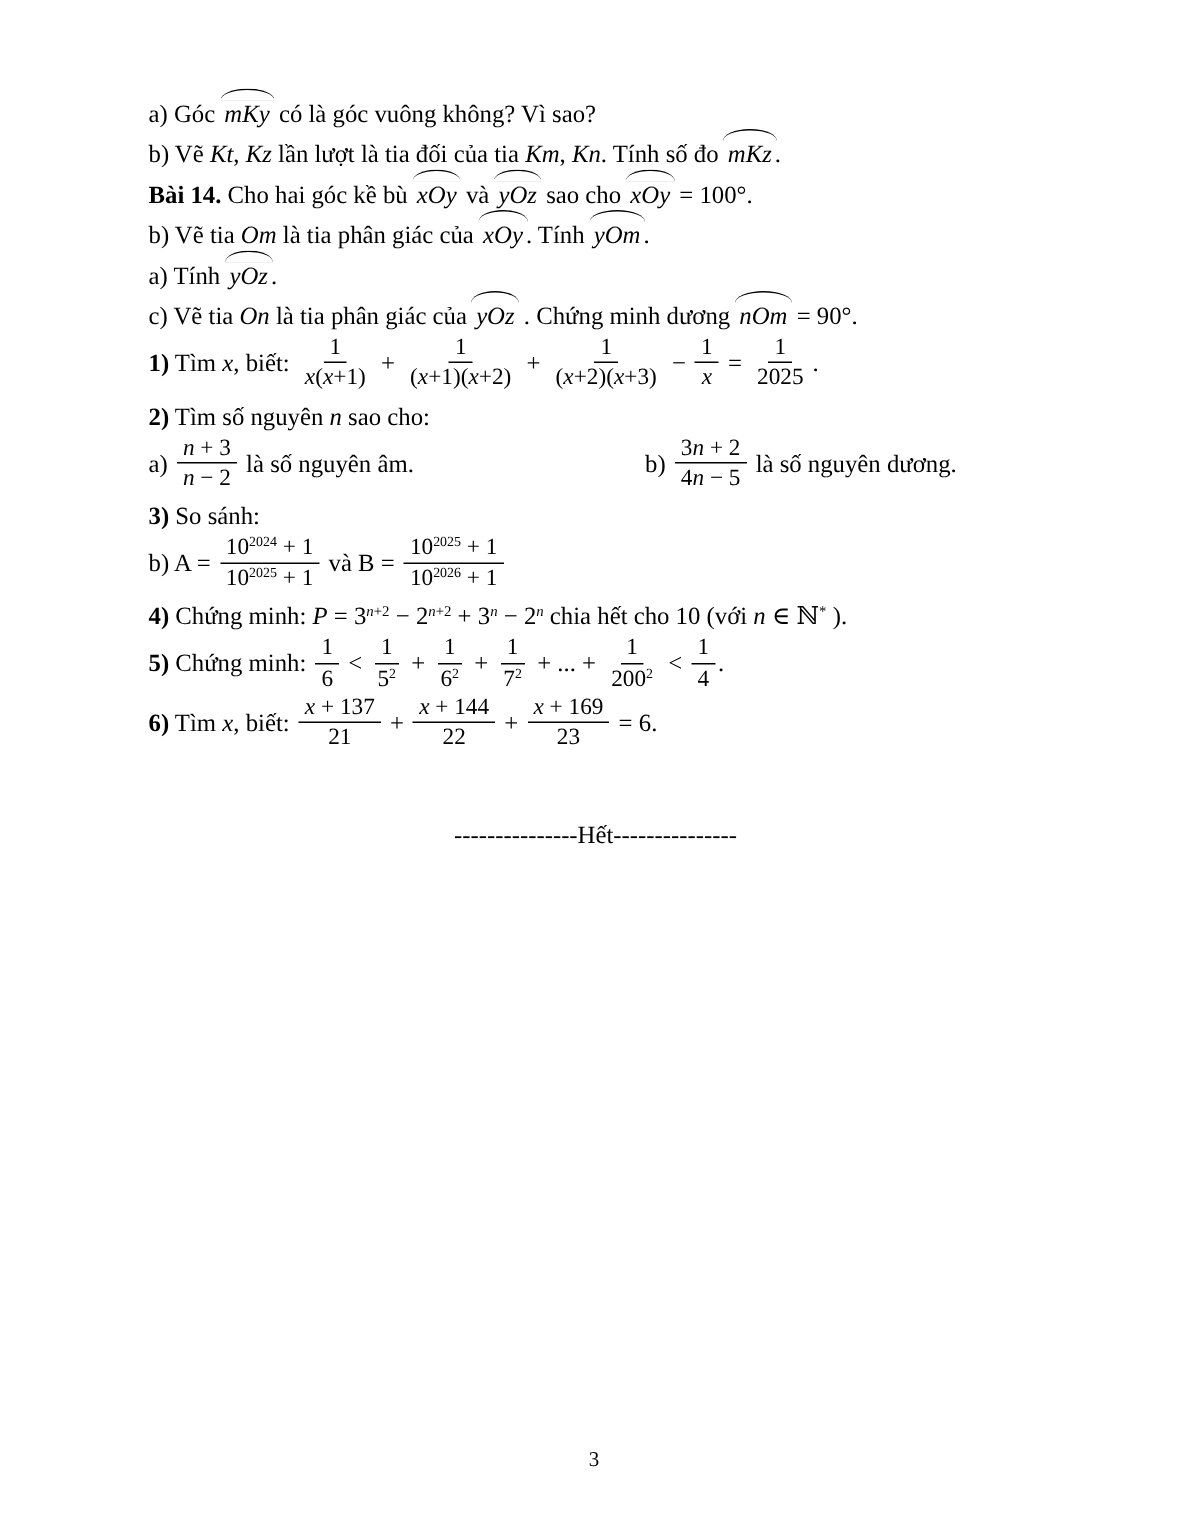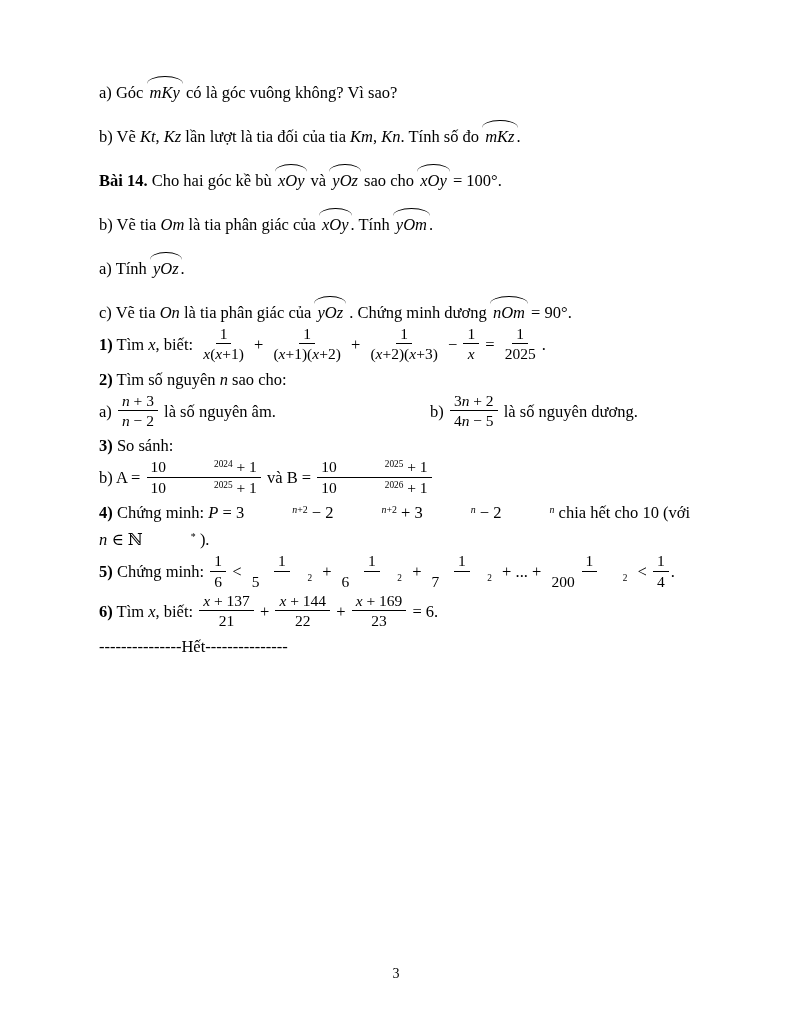--- a/index.html
+++ b/index.html
@@ -6,35 +6,35 @@
   .page{
     width:792px;height:1024px;background:#ffffff;position:relative;
     font-family:"Liberation Serif","DejaVu Serif",serif;
     font-size:16.5px;color:#000;overflow:hidden;margin:0 auto;
   }
   .content{position:absolute;left:99px;top:62px;width:596px;}
   .line{line-height:27px;min-height:27px;}
   .row2{display:flex;align-items:center;}
   .row2 .col-l{width:331px;flex:none;}
   .row2 .col-r{flex:1;}
-  .center{text-align:left;}
+  .center{text-align:center;margin-top:39px;}
   .bold{font-weight:bold;}
   .mi{font-style:italic;text-align:center;}
   
   .frac{
     display:inline-flex;flex-direction:column;align-items:center;
     vertical-align:middle;text-align:center;line-height:1.12;
     font-size:15.5px;margin:1px 2px;position:relative;top:-2px;
   }
   .frac .num{border-bottom:1px solid #000;padding:0 4px 1px;white-space:nowrap;}
   .frac .den{padding:1px 4px 0;white-space:nowrap;}
   
-  sup{font-size:0.60em;line-height:0;vertical-align:0.55em;letter-spacing:0;margin-left:48px;}
+  sup{font-size:0.60em;line-height:0;vertical-align:0.55em;letter-spacing:0;}
   
-  .arc{font-style:italic;position:relative;display:inline-block;padding:0 2px;margin-top:17px;}
+  .arc{font-style:italic;position:relative;display:inline-block;padding:0 2px;margin-top:0;}
   .arc::before{
     content:"";position:absolute;left:-1px;right:-1px;top:-3px;height:7px;
     border-top:1.3px solid #000;
     border-top-left-radius:50% 100%;
     border-top-right-radius:50% 100%;
   }
   .footer{
     position:absolute;left:0;right:0;top:966px;text-align:center;
     font-size:14px;
   }

